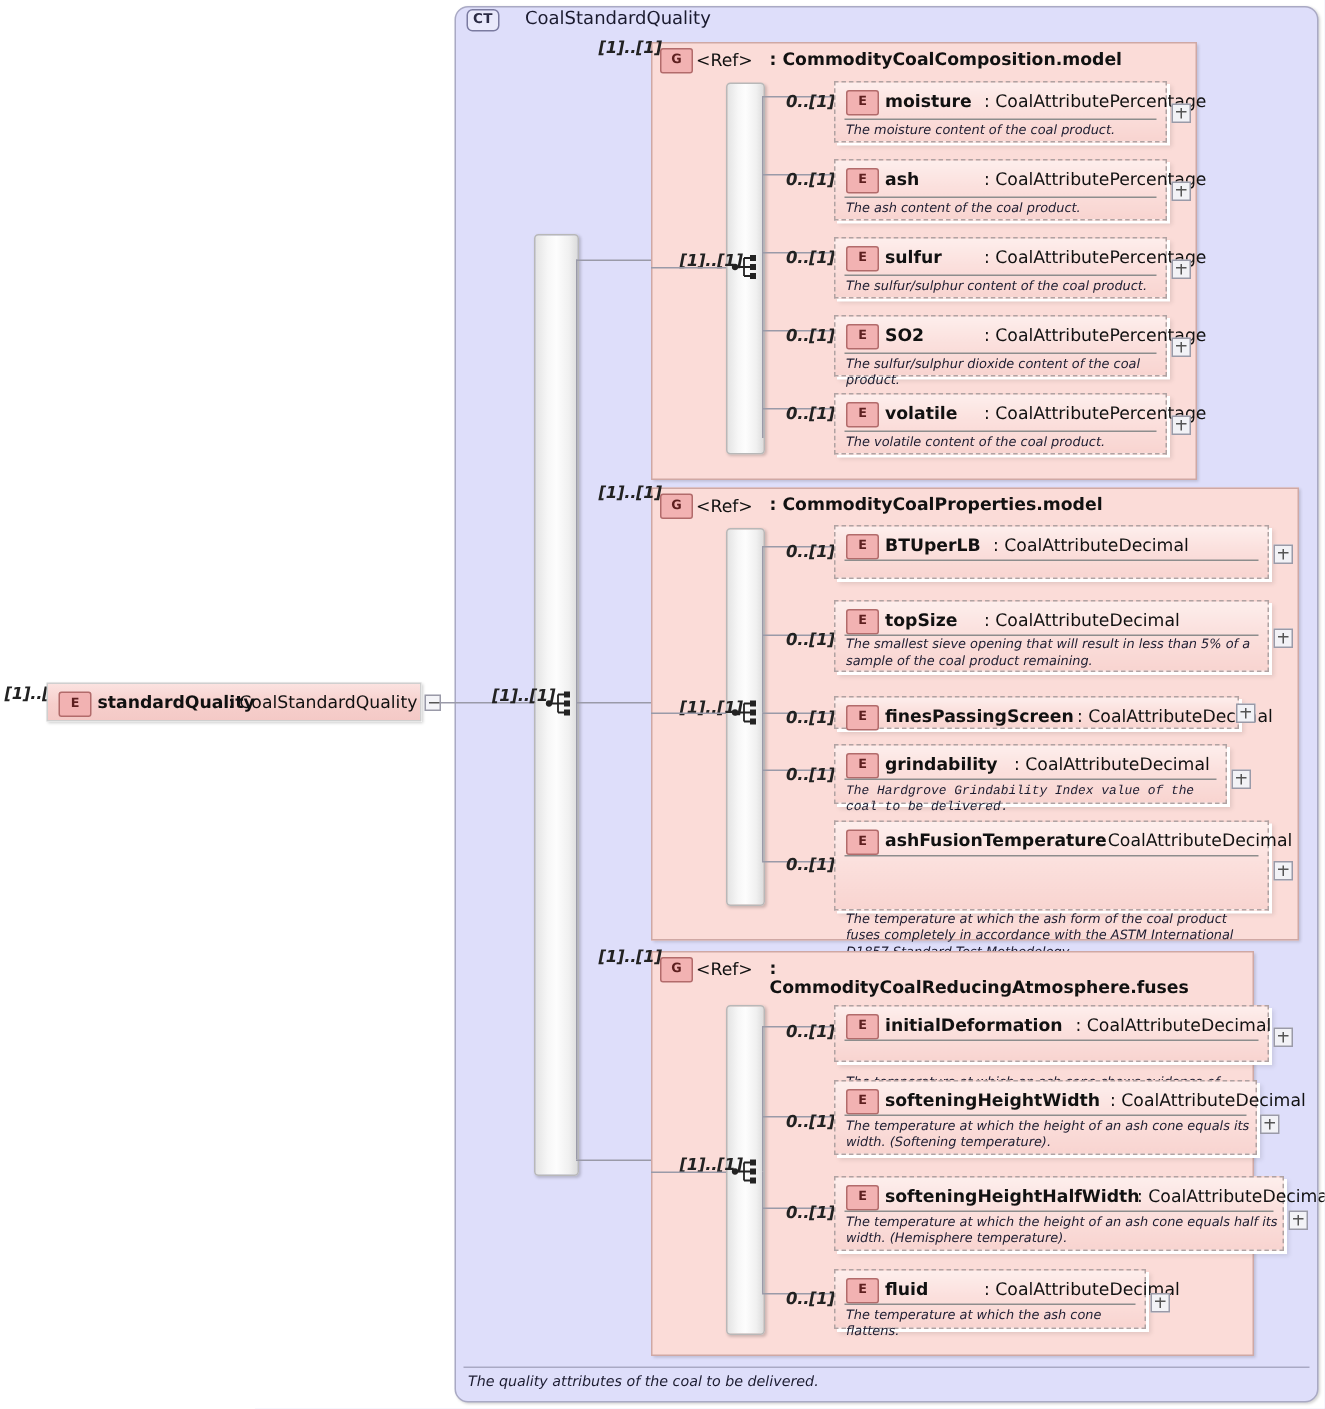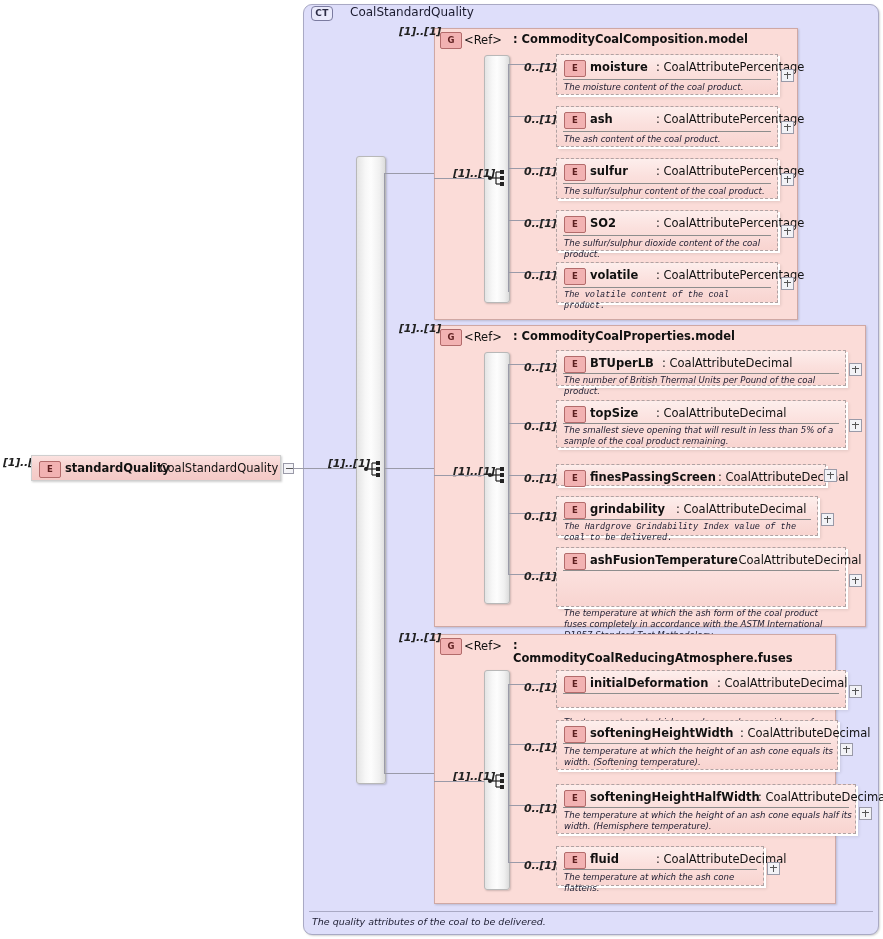--- a/index.html
+++ b/index.html
@@ -252,21 +252,21 @@
       <i></i>
       <b></b>
     </div>
 
   <div class="card" style="left:524px;top:269px;">0..[1]</div>
   <div class="el" style="left:556px;top:262px;width:222px;height:41px;">
     <span class="ebadge">E</span>
     <span class="ename">volatile</span>
     <span class="etype" style="left:99px;">: CoalAttributePercentage</span>
     <span class="erule" style="top:24px;width:208px;"></span>
-    <span class="edesc" style="top:27px;width:208px;font-family:Liberation Mono, monospace;">The volatile content of the coal product.</span>
+    <span class="edesc" style="top:27px;width:208px;">The volatile content of the coal product.</span>
   </div>
   <div class="plusbox" style="left:781px;top:277px;">
       <i></i>
       <b></b>
     </div>
 
   <div class="grp" style="left:434px;top:325px;width:430px;height:300px;"></div>
   <div class="card" style="left:399px;top:322px;">[1]..[1]</div>
   <div class="gbadge" style="left:440px;top:329px;">G</div>
   <div class="gref" style="left:464px;top:330px;">&lt;Ref&gt;</div>
@@ -293,21 +293,20 @@
   <div class="hline" style="left:508px;top:475px;width:48px;"></div>
   <div class="hline" style="left:508px;top:513px;width:48px;"></div>
   <div class="hline" style="left:508px;top:574px;width:48px;"></div>
 
   <div class="card" style="left:524px;top:361px;">0..[1]</div>
   <div class="el" style="left:556px;top:350px;width:290px;height:36px;">
     <span class="ebadge">E</span>
     <span class="ename">BTUperLB</span>
     <span class="etype" style="left:105px;">: CoalAttributeDecimal</span>
     <span class="erule" style="top:22px;width:276px;"></span>
-    <span class="edesc" style="top:24px;width:278px;">The number of British Thermal Units per Pound of the coal product.</span>
   </div>
   <div class="plusbox" style="left:849px;top:363px;">
       <i></i>
       <b></b>
     </div>
 
   <div class="card" style="left:524px;top:420px;">0..[1]</div>
   <div class="el" style="left:556px;top:400px;width:290px;height:48px;">
     <span class="ebadge">E</span>
     <span class="ename">topSize</span>

